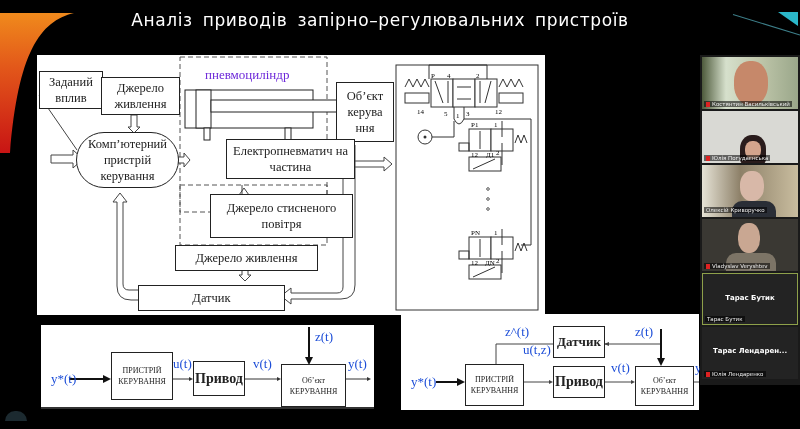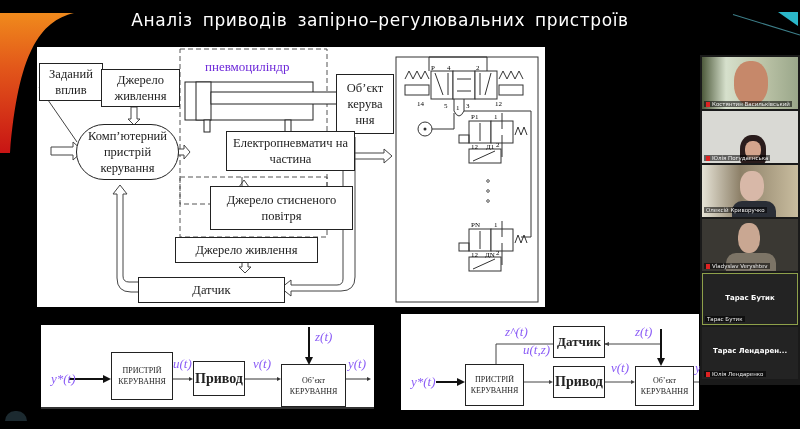--- a/index.html
+++ b/index.html
@@ -8,28 +8,28 @@
   .deco-orange{position:absolute;left:0;top:13px;width:78px;height:140px;
     background:linear-gradient(180deg,#f08a1c 0%,#e2561a 40%,#c81414 100%);
     clip-path:path("M0,0 L74,0 C40,8 18,40 10,140 L0,140 Z");}
   .deco-teal{position:absolute;left:778px;top:12px;width:20px;height:14px;background:#2bb7c9;
     clip-path:polygon(0 0,100% 0,100% 100%);}
   .deco-line{position:absolute;left:733px;top:14px;width:70px;height:1px;background:#3d7f8a;transform:rotate(17deg);transform-origin:left;}
   .slide-title{position:absolute;left:0;width:760px;top:10px;text-align:center;color:#fff;
     font-family:"DejaVu Sans",sans-serif;font-size:17px;letter-spacing:0.6px;word-spacing:4px;}
   .dome{position:absolute;left:5px;top:411px;width:22px;height:10px;border-radius:11px 11px 0 0;background:#1c2a30;}
 
-  .panel-main{position:absolute;left:37px;top:47px;width:508px;height:260px;background:#fff;}
+  .panel-main{position:absolute;left:37px;top:55px;width:508px;height:260px;background:#fff;}
   .panel-b1{position:absolute;left:41px;top:325px;width:333px;height:82px;background:#fff;border-bottom:2px solid #333;}
   .panel-b2{position:absolute;left:401px;top:314px;width:298px;height:96px;background:#fff;}
 
   .box{position:absolute;border:1.3px solid #222;background:#fff;display:flex;align-items:center;justify-content:center;
        text-align:center;font-size:12.5px;line-height:16px;color:#222;box-sizing:border-box;}
   .lbl{position:absolute;font-size:13px;color:#6d28d9;}
-  .it{font-style:italic;font-size:13px;color:#8b5cf6;position:absolute;}
+  .it{font-size:13px;color:#1d4ed8;position:absolute;}
   .smallcaps{font-size:8px;line-height:11px;}
 
   .tiles{position:absolute;left:700px;top:55px;width:100px;height:330px;background:#1a1a1a;}
   .tile{position:absolute;left:2px;width:96px;height:52px;overflow:hidden;box-sizing:border-box;padding-left:33px;}
   .name{position:absolute;left:2px;bottom:2px;font-family:"DejaVu Sans",sans-serif;font-size:5.5px;color:#eee;background:rgba(0,0,0,0.55);padding:0 2px;white-space:nowrap;}
   .mic{display:inline-block;width:4px;height:5px;background:#d22;margin-right:2px;vertical-align:middle;}
   .center-name{position:absolute;left:0;right:0;top:20px;text-align:center;color:#fff;font-family:"DejaVu Sans",sans-serif;font-size:7px;font-weight:bold;}
   svg text{font-family:"Liberation Serif",serif;}
 </style>
 </head>

